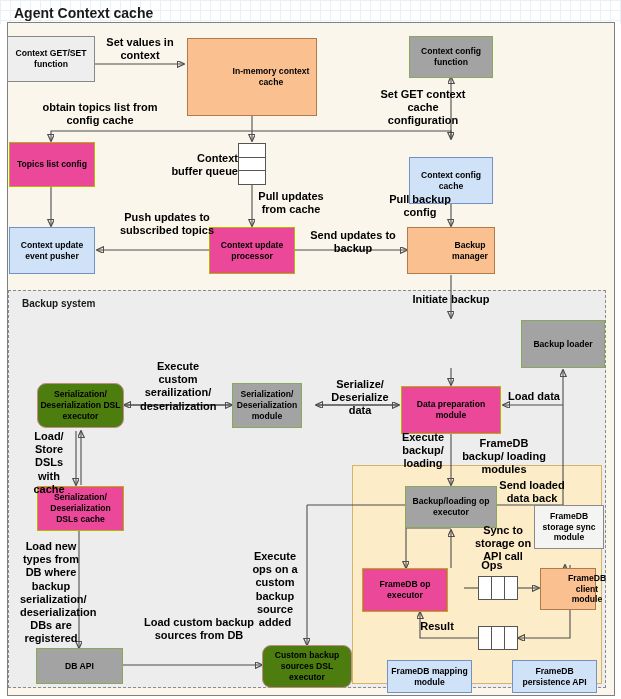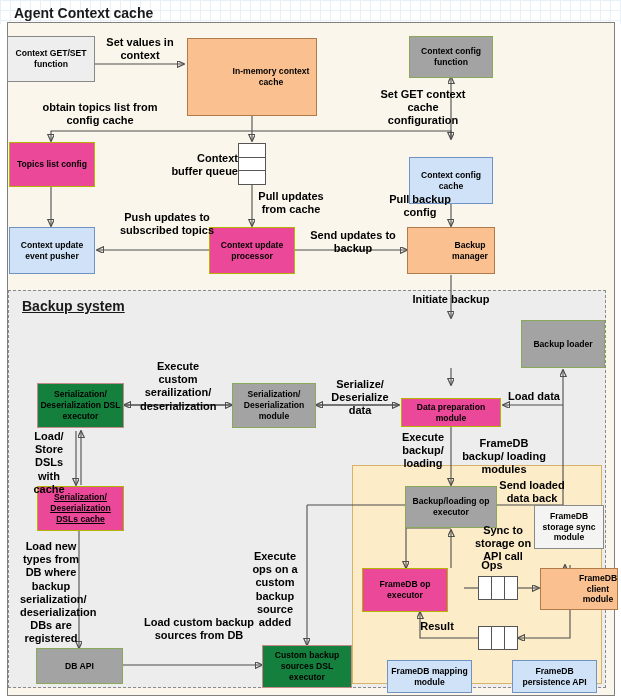--- a/index.html
+++ b/index.html
@@ -34,40 +34,40 @@
     font-weight:bold;
     line-height:1.25;
     padding:1px 2px;
     border:1px solid #666666;
   }
   .grey  {background:#eeeeee;border-color:#888888;}
   .orange{background:#fac090;border-color:#b07b4a;padding-left:40px;}
   .green {background:#a3a3a3;border-color:#8aa85a;}
   .yellow{background:#ec4899;border-color:#b3b300;}
   .blue  {background:#cfe2f8;border-color:#7193c4;}
-  .pink  {background:#15803d;border-color:#c48a8a;}
+  .pink  {background:#4d7c0f;border-color:#c48a8a;border-radius:9px;}
   .white {background:#f4f4f2;border-color:#8a8a8a;}
 
   
   .container{position:absolute;box-sizing:border-box;}
   #agent-container{
     left:7px;top:22px;width:608px;height:674px;
     background:#faf6ec;border:1px solid #808080;
   }
   #agent-title{
     position:absolute;left:14px;top:5px;
     font-size:14px;font-weight:bold;color:#1a1a1a;
   }
   #backup-container{
     left:8px;top:290px;width:598px;height:398px;
     background:#ededed;border:1px dashed #8a8a8a;
   }
   #backup-title{
     position:absolute;left:22px;top:298px;
-    font-size:14px;font-weight:bold;color:#1a1a1a;text-decoration:underline;
+    font-size:10px;font-weight:bold;color:#1a1a1a;
   }
   #framedb-container{
     left:352px;top:465px;width:250px;height:219px;
     background:#fdecc8;border:1px solid #d6b26a;
   }
 
   .label{
     position:absolute;
     font-size:11px;
     font-weight:bold;
@@ -188,33 +188,33 @@
     <div class="cell"></div>
     <div class="cell"></div>
     <div class="cell"></div>
   </div>
 
 
   <div class="node green" style="left:521px;top:320px;width:84px;height:48px;">Backup loader</div>
 
   <div class="node pink" style="left:37px;top:383px;width:87px;height:45px;">Serialization/ Deserialization DSL executor</div>
 
-  <div class="node green" style="left:232px;top:383px;width:84px;height:45px;">Serialization/ Deserialization module</div>
-
-  <div class="node yellow" style="left:401px;top:398px;width:100px;height:29px;">Data preparation module</div>
-
-  <div class="node yellow" style="left:37px;top:486px;width:87px;height:45px;text-decoration:underline;">Serialization/ Deserialization DSLs cache</div>
+  <div class="node green" style="left:232px;top:383px;width:70px;height:45px;">Serialization/ Deserialization module</div>
+
+  <div class="node yellow" style="left:401px;top:386px;width:100px;height:48px;">Data preparation module</div>
+
+  <div class="node yellow" style="left:37px;top:486px;width:87px;height:45px;">Serialization/ Deserialization DSLs cache</div>
 
   <div class="node green" style="left:405px;top:486px;width:92px;height:42px;">Backup/loading op executor</div>
 
   <div class="node white" style="left:534px;top:505px;width:70px;height:44px;">FrameDB storage sync module</div>
 
   <div class="node yellow" style="left:362px;top:568px;width:86px;height:44px;">FrameDB op executor</div>
 
-  <div class="node orange" style="left:540px;top:568px;width:78px;height:42px;">FrameDB client module</div>
+  <div class="node orange" style="left:540px;top:568px;width:56px;height:42px;">FrameDB client module</div>
 
   <div class="node green" style="left:36px;top:648px;width:87px;height:36px;">DB API</div>
 
   <div class="node pink" style="left:262px;top:645px;width:90px;height:43px;">Custom backup sources DSL executor</div>
 
   <div class="node blue" style="left:387px;top:660px;width:85px;height:33px;">FrameDB mapping module</div>
 
   <div class="node blue" style="left:512px;top:660px;width:85px;height:33px;">FrameDB persistence API</div>
 
   <div class="queue horz" style="left:478px;top:576px;width:40px;height:24px;">

